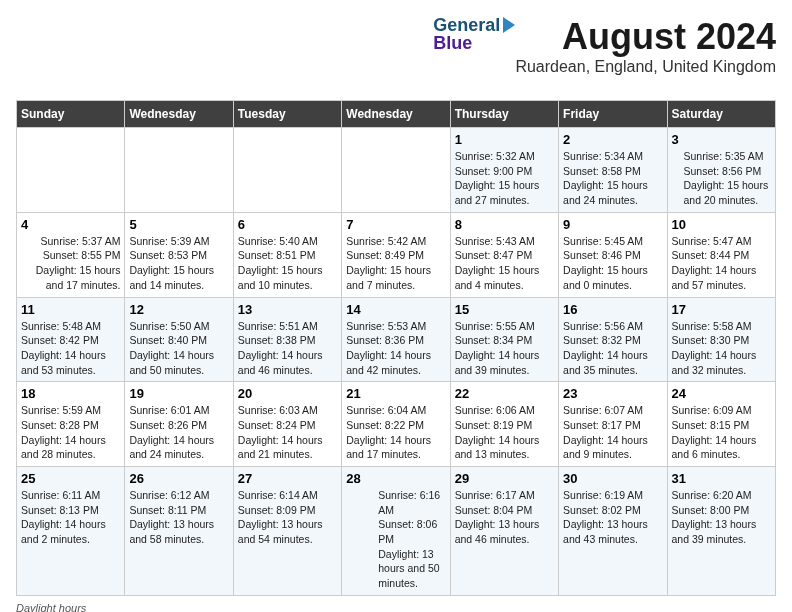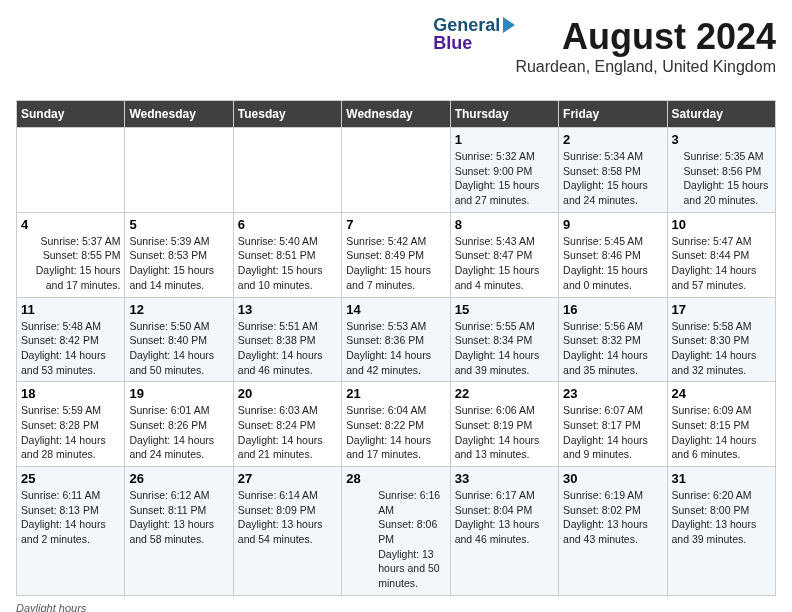--- a/index.html
+++ b/index.html
@@ -304,21 +304,21 @@
 Sunset: 8:09 PM
 Daylight: 13 hours and 54 minutes.</div>
         </td>
         <td>
           <span class="day-num">28</span>
           <div class="day-info" style="white-space: pre-line; margin-left: 32px;">Sunrise: 6:16 AM
 Sunset: 8:06 PM
 Daylight: 13 hours and 50 minutes.</div>
         </td>
         <td>
-          <span class="day-num">33</span>
+          <span class="day-num">29</span>
           <div class="day-info" style="white-space: pre-line;">Sunrise: 6:17 AM
 Sunset: 8:04 PM
 Daylight: 13 hours and 46 minutes.</div>
         </td>
         <td>
           <span class="day-num">30</span>
           <div class="day-info" style="white-space: pre-line;">Sunrise: 6:19 AM
 Sunset: 8:02 PM
 Daylight: 13 hours and 43 minutes.</div>
         </td>

